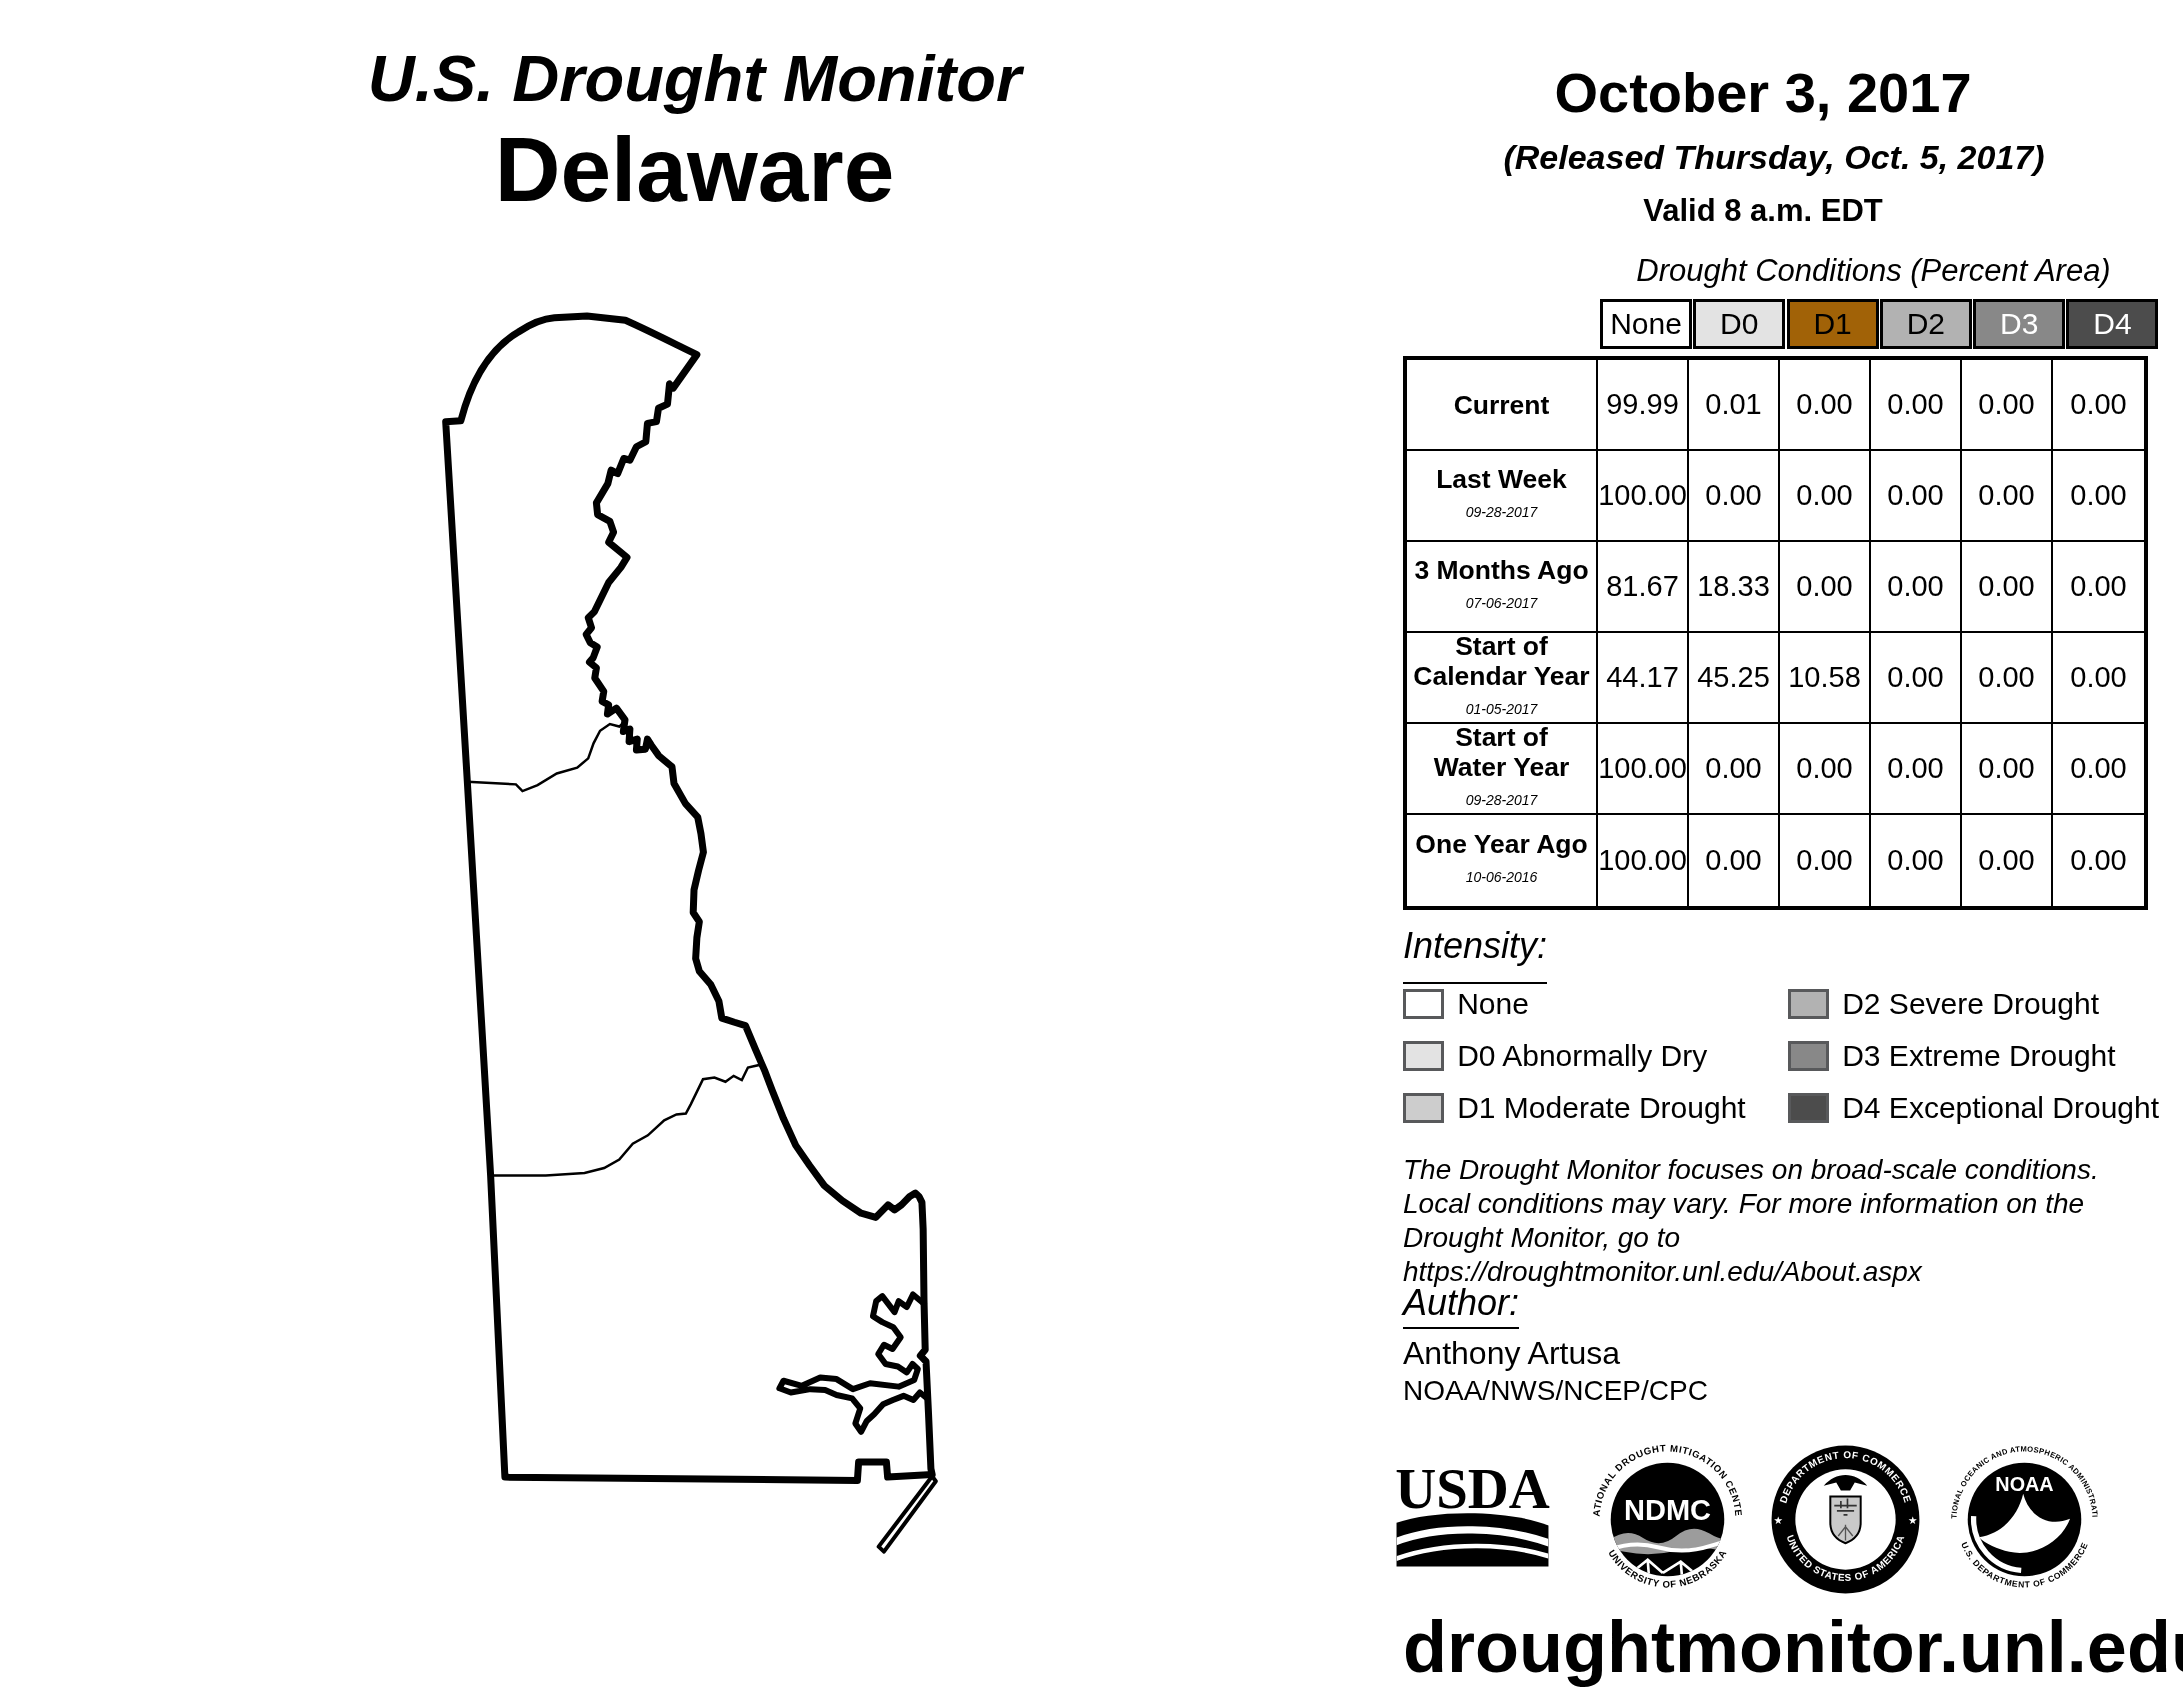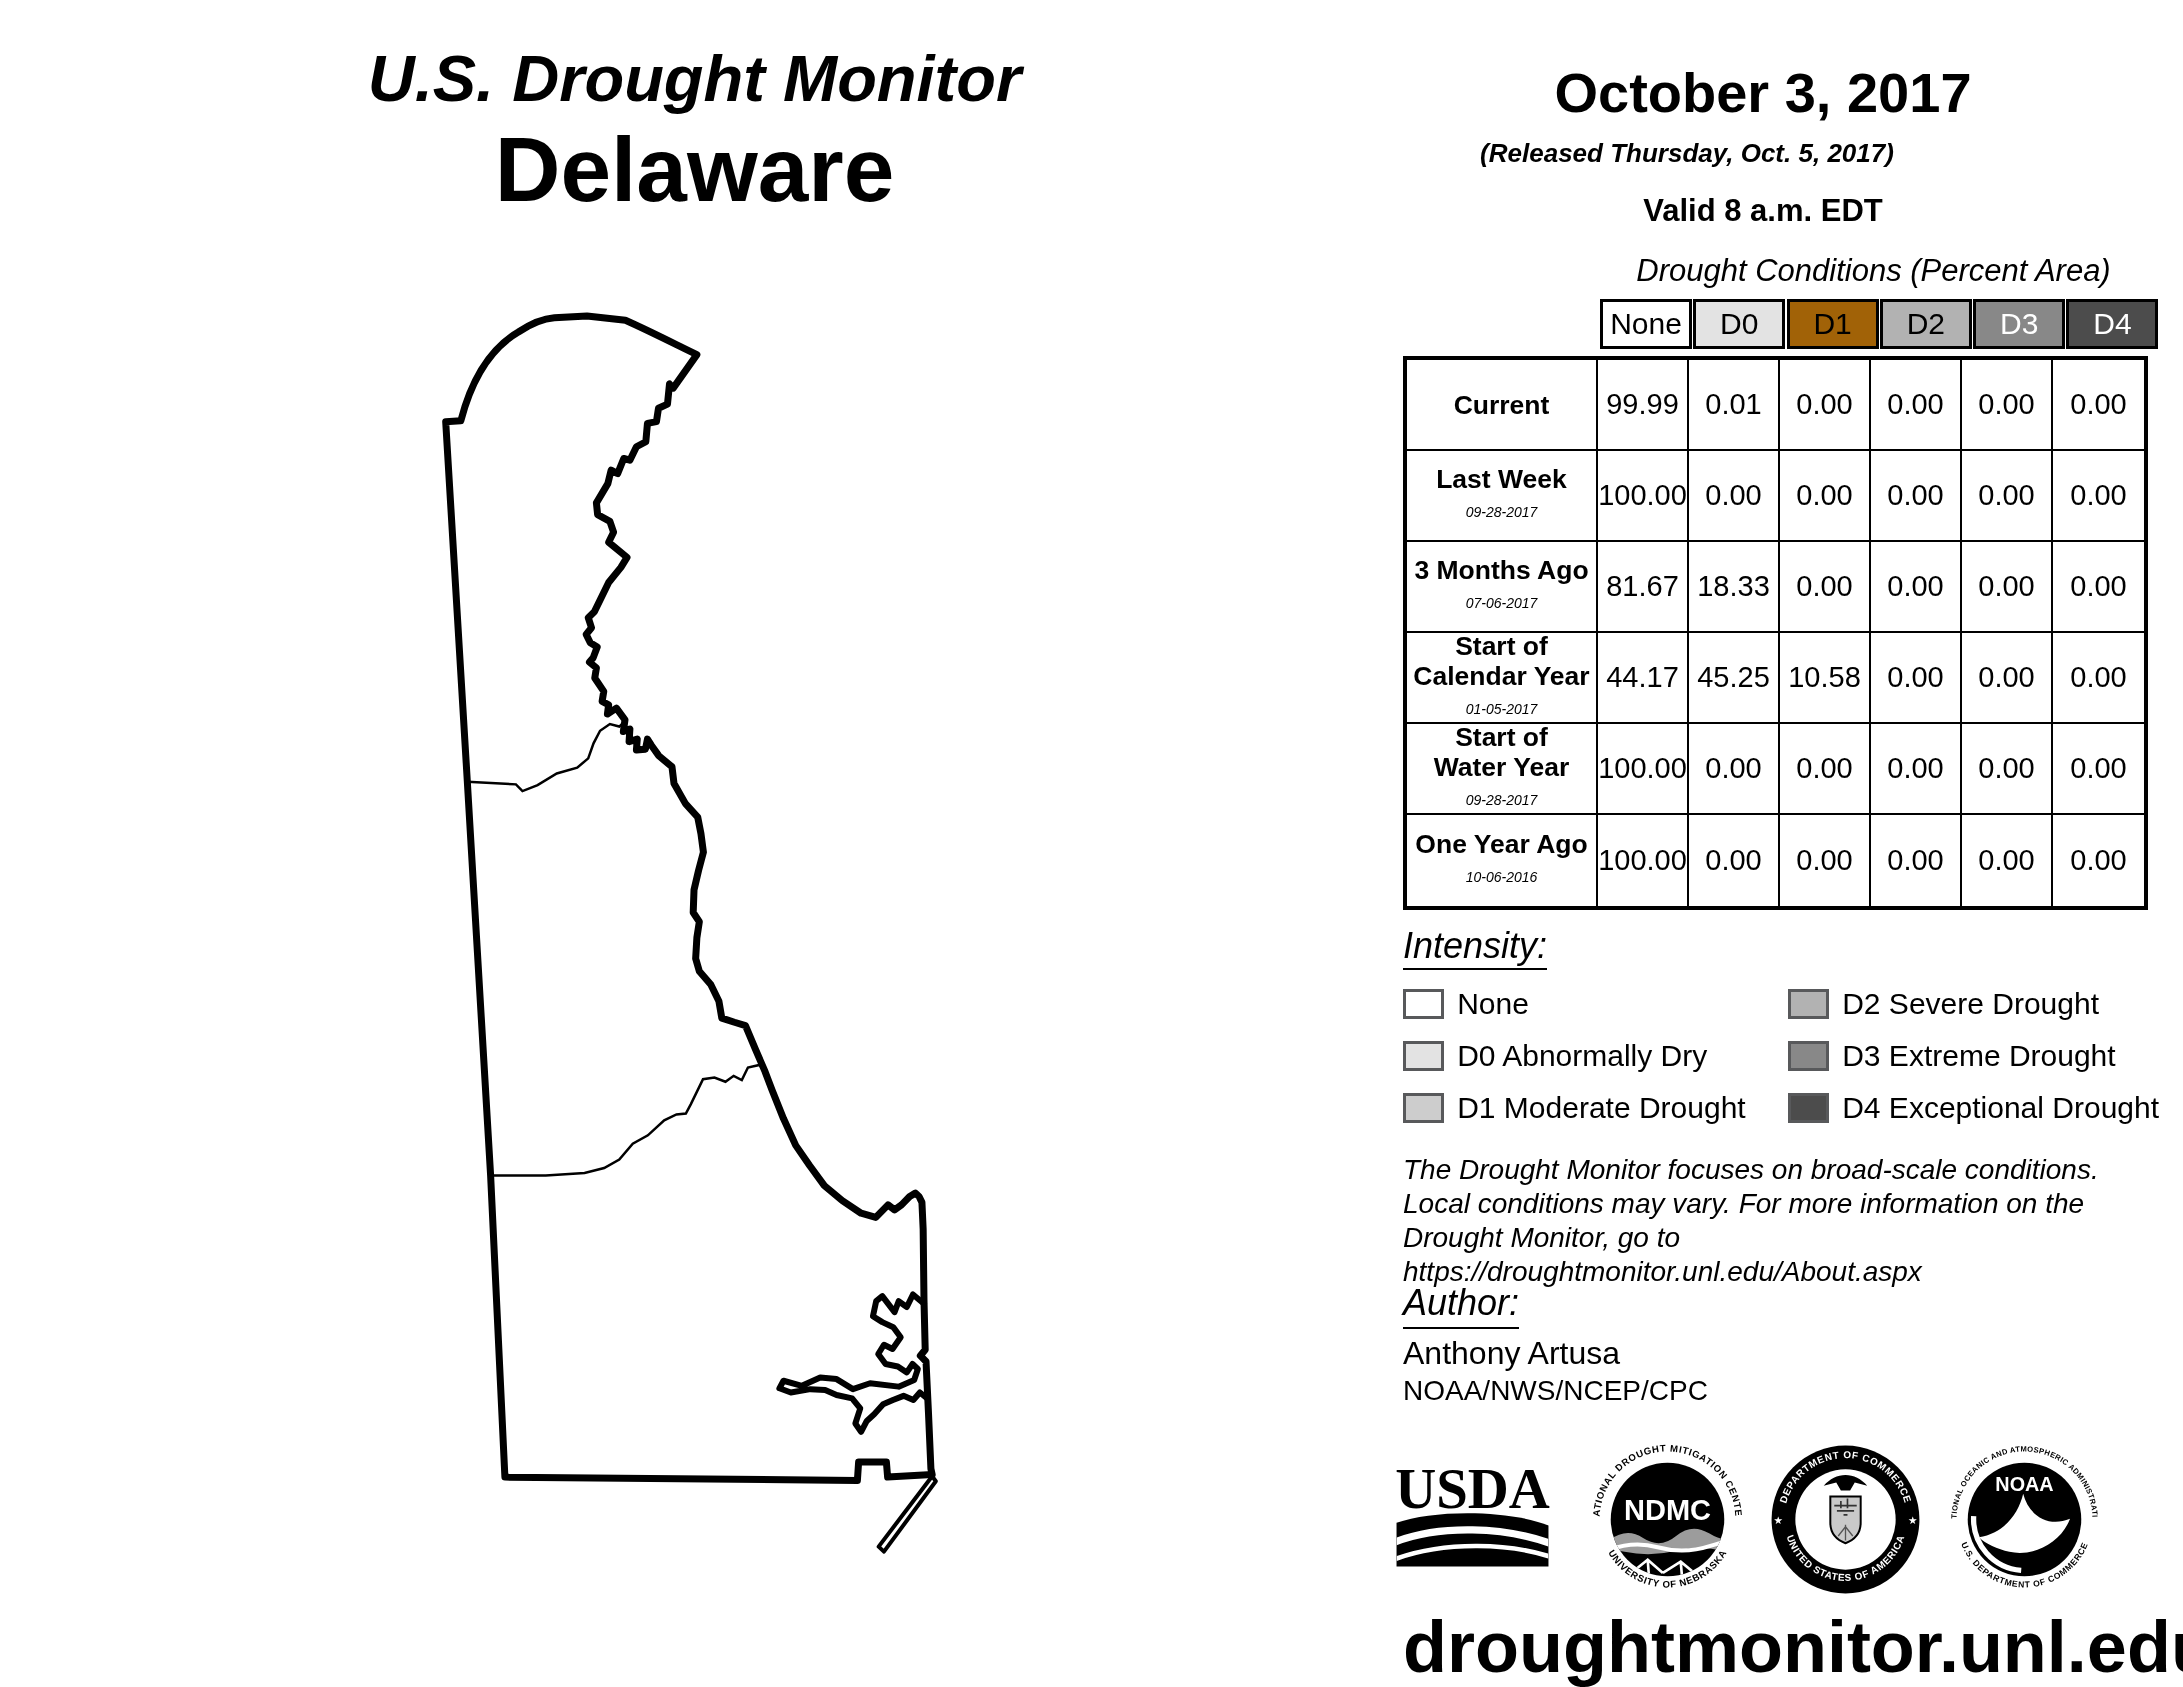--- a/index.html
+++ b/index.html
@@ -6,40 +6,40 @@
   body{width:2183px;height:1687px;position:relative;overflow:hidden;
        font-family:"Liberation Sans",sans-serif;color:#000;}
   .abs{position:absolute;}
   
   #title1{left:218px;top:41px;width:953px;text-align:center;
           font-size:65px;font-weight:bold;font-style:italic;}
   #title2{left:218px;top:118px;width:953px;text-align:center;
           font-size:91px;font-weight:bold;}
   
   #dm-date{left:1376px;top:60px;width:774px;text-align:center;font-size:56px;font-weight:bold;}
-  #dm-released{left:1300px;top:138px;width:774px;text-align:center;font-size:26px;font-weight:bold;font-style:italic;}
+  #dm-released{left:1387px;top:138px;width:774px;text-align:center;font-size:34px;font-weight:bold;font-style:italic;}
   #dm-valid{left:1376px;top:193px;width:774px;text-align:center;font-size:31px;font-weight:bold;}
   #table-title{left:1594px;top:253px;width:559px;text-align:center;font-size:31px;font-style:italic;}
   
   #table-header{left:1600px;top:299px;display:flex;gap:1.3px;}
   .hcell{width:92px;height:50px;border:3.3px solid #000;box-sizing:border-box;
          display:flex;align-items:center;justify-content:center;font-size:30px;}
   
   #table-body{left:1403px;top:356px;border:4.6px solid #000;display:grid;
               grid-template-columns:191px repeat(6,91px);grid-auto-rows:91px;background:#fff;}
   .cell{box-sizing:border-box;border-right:2.6px solid #000;border-bottom:2.6px solid #000;
         display:flex;align-items:center;justify-content:center;}
   .cell.lastcol{border-right:none;}
   .cell.lastrow{border-bottom:none;}
   .vcell{font-size:29px;}
   .lcell{flex-direction:column;font-weight:bold;font-size:26.5px;line-height:30px;text-align:center;padding:0 4px;}
   .ldate{font-weight:normal;font-style:italic;font-size:14px;margin-top:3.3px;}
   
   #legend-title{left:1403px;top:925px;font-size:36px;font-style:italic;
-                border-bottom:2.6px solid #000;padding-bottom:1px;}
+                border-bottom:2.6px solid #000;padding-bottom:15px;}
   #legend{left:1403px;top:978px;display:grid;grid-template-rows:repeat(3,52px);
           grid-auto-flow:column;grid-auto-columns:385px;align-items:center;}
   .litem{display:flex;align-items:center;gap:13.2px;}
   .lswatch{width:41px;height:30px;border:3.3px solid #58595b;box-sizing:border-box;flex:0 0 auto;}
   .llabel{font-size:30px;white-space:nowrap;}
   
   #disclaimer{left:1403px;top:1153px;font-size:28px;font-style:italic;line-height:34px;}
   #author-title{left:1403px;top:1282px;font-size:36px;font-style:italic;
                 border-bottom:2.6px solid #000;padding-bottom:2.6px;}
   #author-name{left:1403px;top:1335px;font-size:32px;}

